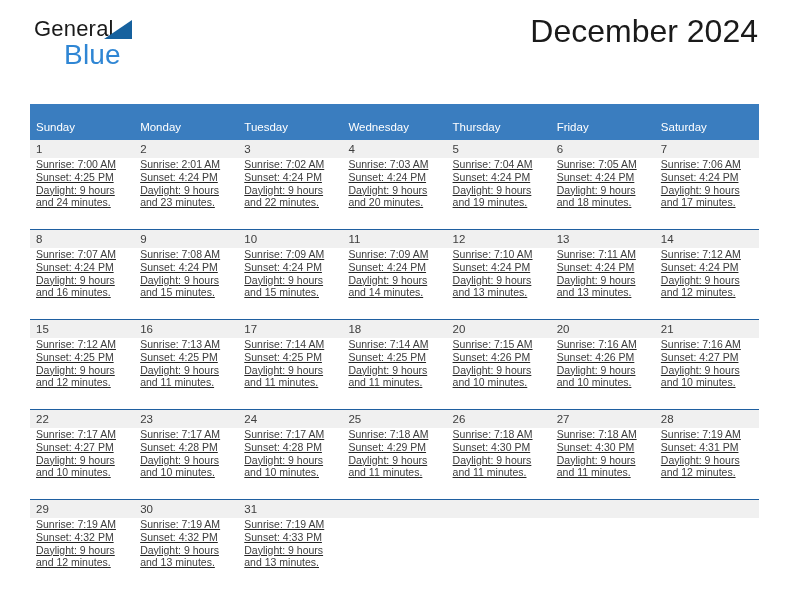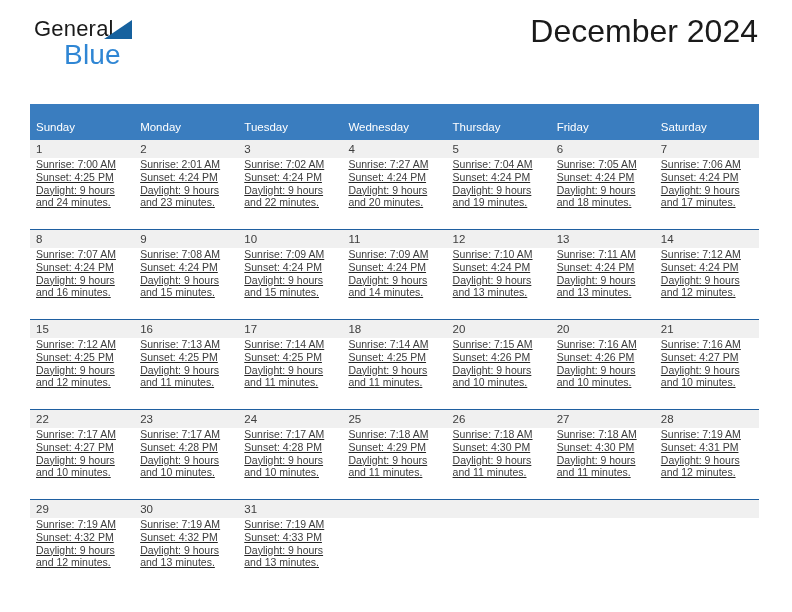--- a/index.html
+++ b/index.html
@@ -206,21 +206,21 @@
               <div class="day-lines">
                 <div class="day-line">Sunrise: 7:02 AM</div>
                 <div class="day-line">Sunset: 4:24 PM</div>
                 <div class="day-line">Daylight: 9 hours</div>
                 <div class="day-line">and 22 minutes.</div>
               </div>
             </div>
             <div class="day-cell">
               <div class="day-num">4</div>
               <div class="day-lines">
-                <div class="day-line">Sunrise: 7:27 AM</div>
+                <div class="day-line">Sunrise: 7:03 AM</div>
                 <div class="day-line">Sunset: 4:24 PM</div>
                 <div class="day-line">Daylight: 9 hours</div>
                 <div class="day-line">and 20 minutes.</div>
               </div>
             </div>
             <div class="day-cell">
               <div class="day-num">5</div>
               <div class="day-lines">
                 <div class="day-line">Sunrise: 7:04 AM</div>
                 <div class="day-line">Sunset: 4:24 PM</div>

